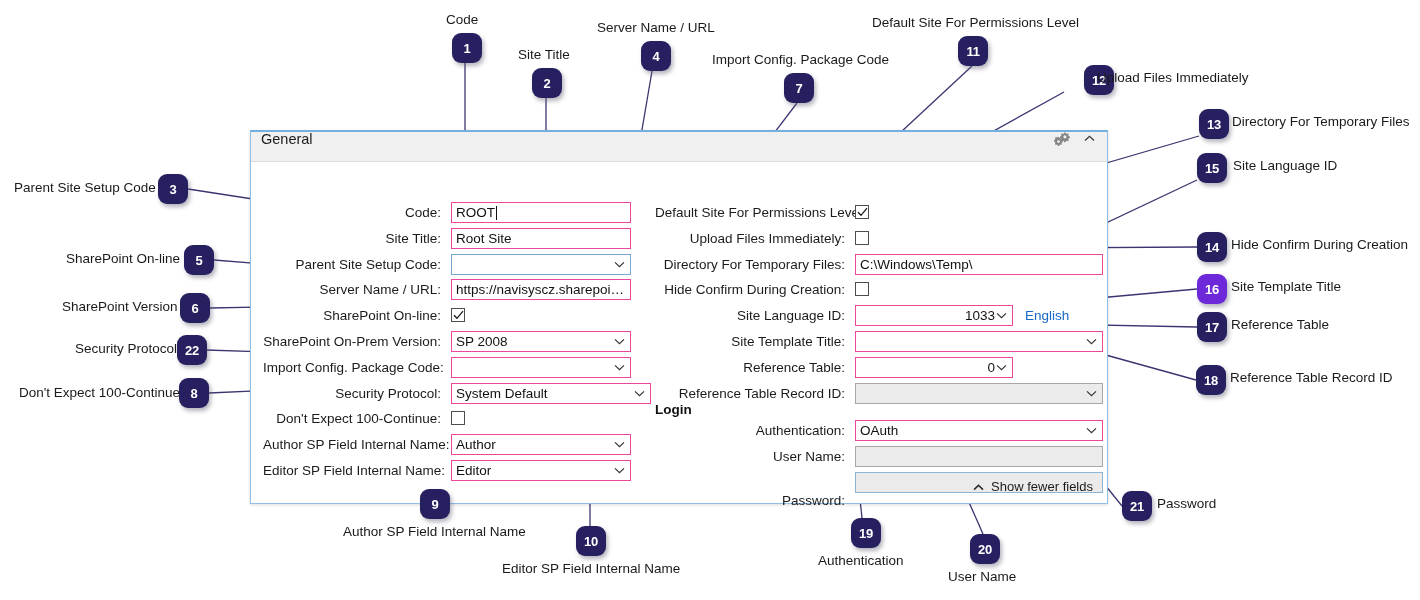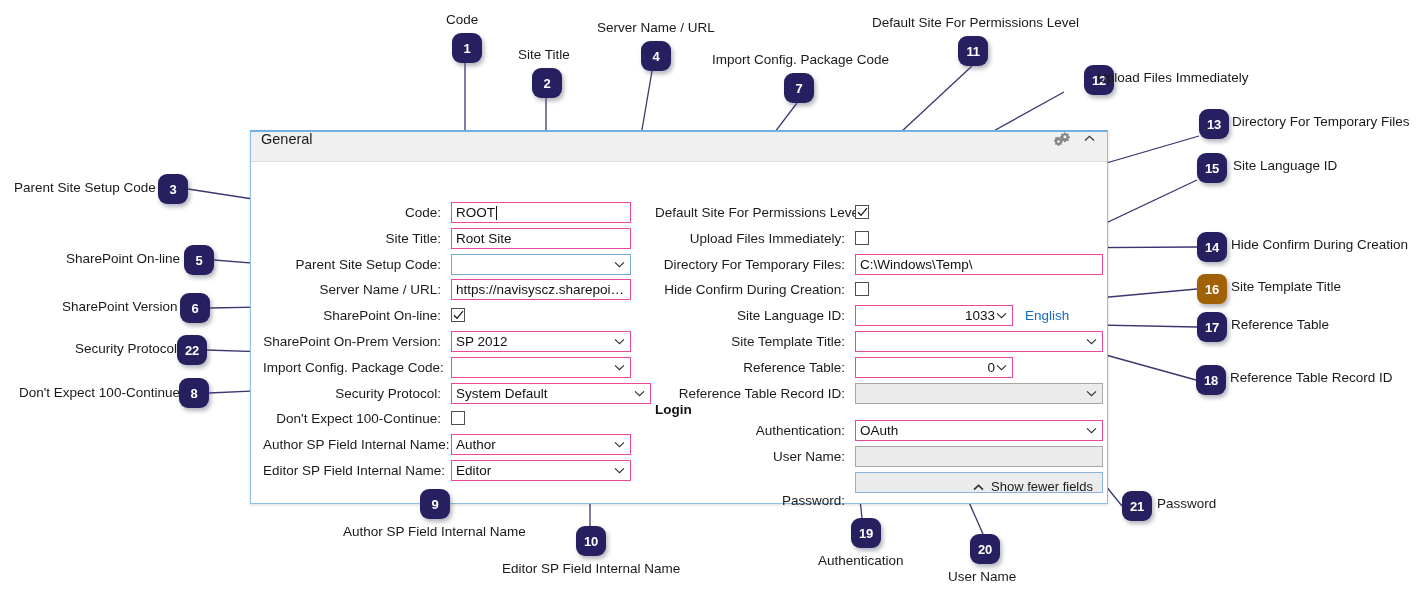--- a/index.html
+++ b/index.html
@@ -150,21 +150,21 @@
           <span class="val">https://navisyscz.sharepoint.co...</span>
         </div>
         <div class="lbl" style="position: absolute; left: 0px; top: 146px; width: 178px;">SharePoint On-line:</div>
         <div class="cb" style="left: 188px; top: 146px;">
           <svg width="11" height="10" viewBox="0 0 11 10">
             <path d="M1 5.2L4 8.3 10 1.2" stroke="#1b1b1b" stroke-width="1.3" fill="none"></path>
           </svg>
         </div>
         <div class="lbl" style="position: absolute; left: 0px; top: 172px; width: 178px;">SharePoint On-Prem Version:</div>
         <div class="ctl" style="left: 188px; top: 169px; width: 180px;">
-          <span class="val">SP 2012</span>
+          <span class="val">SP 2008</span>
           <span class="caret">
             <svg width="11" height="7" viewBox="0 0 11 7">
               <path d="M1 1.4L5.5 5.6 10 1.4" stroke="#333" stroke-width="1.2" fill="none"></path>
             </svg>
           </span>
         </div>
         <div class="lbl" style="position: absolute; left: 0px; top: 198px; width: 178px;">Import Config. Package Code:</div>
         <div class="ctl" style="left: 188px; top: 195px; width: 180px;">
           <span class="val"></span>
           <span class="caret">
@@ -312,21 +312,21 @@
     <div class="badge" style="left: 958px; top: 36px; background: rgb(39, 32, 96);">11</div>
     <div class="anno" style="left: 872px; top: 15px;">Default Site For Permissions Level</div>
     <div class="badge" style="left: 1064px; top: 65px; background: rgb(39, 32, 96); margin-left: 20px;">12</div>
     <div class="anno" style="left: 1097px; top: 70px;">Upload Files Immediately</div>
     <div class="badge" style="left: 1199px; top: 109px; background: rgb(39, 32, 96);">13</div>
     <div class="anno" style="left: 1232px; top: 114px;">Directory For Temporary Files</div>
     <div class="badge" style="left: 1197px; top: 232px; background: rgb(39, 32, 96);">14</div>
     <div class="anno" style="left: 1231px; top: 237px;">Hide Confirm During Creation</div>
     <div class="badge" style="left: 1197px; top: 153px; background: rgb(39, 32, 96);">15</div>
     <div class="anno" style="left: 1233px; top: 158px;">Site Language ID</div>
-    <div class="badge" style="left: 1197px; top: 274px; background: #a16207; border-radius: 8px;">16</div>
+    <div class="badge" style="left: 1197px; top: 274px; background: #6d28d9;">16</div>
     <div class="anno" style="left: 1231px; top: 279px;">Site Template Title</div>
     <div class="badge" style="left: 1197px; top: 312px; background: rgb(39, 32, 96);">17</div>
     <div class="anno" style="left: 1231px; top: 317px;">Reference Table</div>
     <div class="badge" style="left: 1196px; top: 365px; background: rgb(39, 32, 96);">18</div>
     <div class="anno" style="left: 1230px; top: 370px;">Reference Table Record ID</div>
     <div class="badge" style="left: 851px; top: 518px; background: rgb(39, 32, 96);">19</div>
     <div class="anno" style="left: 818px; top: 553px;">Authentication</div>
     <div class="badge" style="left: 970px; top: 534px; background: rgb(39, 32, 96);">20</div>
     <div class="anno" style="left: 948px; top: 569px;">User Name</div>
     <div class="badge" style="left: 1122px; top: 491px; background: rgb(39, 32, 96);">21</div>

